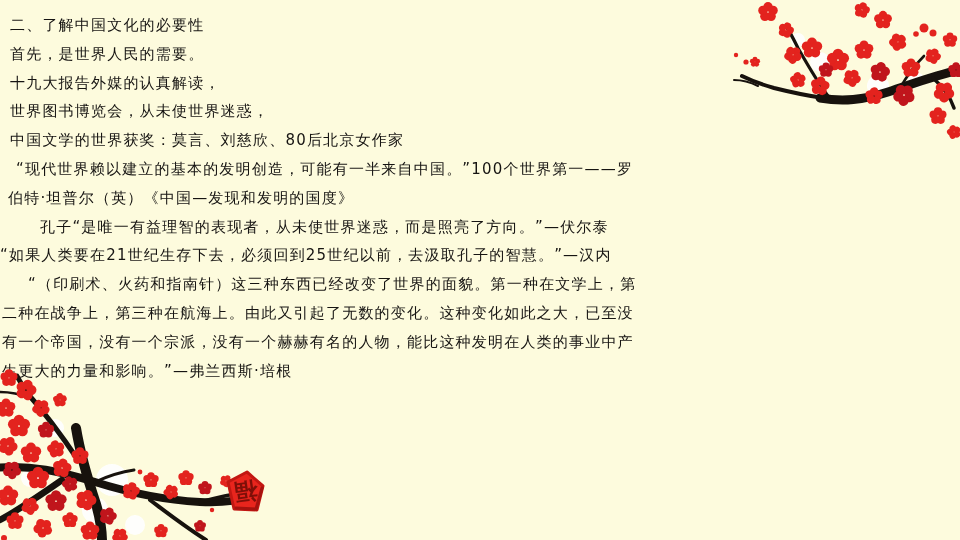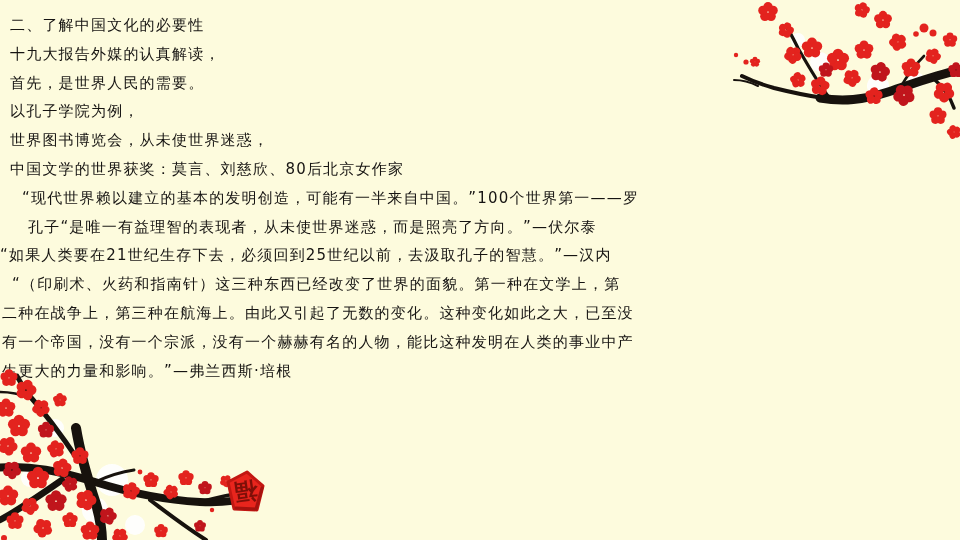--- a/index.html
+++ b/index.html
@@ -17,47 +17,47 @@
   }
   .line{
     white-space:nowrap;
     line-height:28.8px;
     font-size:15px;
     letter-spacing:1.2px;
     color:#161412;
     font-weight:500;
   }
   .ind10{padding-left:10px}
-  .ind24{padding-left:22px}
+  .ind24{padding-left:16px}
   .ind8{padding-left:8px}
-  .ind28{padding-left:28px}
+  .ind28{padding-left:40px}
   .ind4{}
-  .ind32{padding-left:12px}
+  .ind32{padding-left:28px}
   .ind2{padding-left:2px}
   .deco{
     position:absolute;
     z-index:2;
     pointer-events:none;
   }
   .deco.tr{top:0;right:0;}
   .deco.bl{left:0;bottom:0;}
 </style>
 </head>
 <body>
 
 <div class="slide">
 
   <div class="textblock">
     <div class="line ind10">二、了解中国文化的必要性</div>
+    <div class="line ind10">首先，是世界人民的需要。</div>
     <div class="line ind10">十九大报告外媒的认真解读，</div>
-    <div class="line ind10">首先，是世界人民的需要。</div>
-    <div class="line ind10">以孔子学院为例，</div>
     <div class="line ind10">世界图书博览会，从未使世界迷惑，</div>
     <div class="line ind10">中国文学的世界获奖：莫言、刘慈欣、80后北京女作家</div>
     <div class="line ind24">“现代世界赖以建立的基本的发明创造，可能有一半来自中国。”100个世界第一——罗</div>
+    <div class="line ind8">伯特·坦普尔（英）《中国—发现和发明的国度》</div>
     <div class="line ind28">孔子“是唯一有益理智的表现者，从未使世界迷惑，而是照亮了方向。”—伏尔泰</div>
     <div class="line ind4">“如果人类要在21世纪生存下去，必须回到25世纪以前，去汲取孔子的智慧。”—汉内</div>
     <div class="line ind32">“（印刷术、火药和指南针）这三种东西已经改变了世界的面貌。第一种在文学上，第</div>
     <div class="line ind2">二种在战争上，第三种在航海上。由此又引起了无数的变化。这种变化如此之大，已至没</div>
     <div class="line ind2">有一个帝国，没有一个宗派，没有一个赫赫有名的人物，能比这种发明在人类的事业中产</div>
     <div class="line ind2">生更大的力量和影响。”—弗兰西斯·培根</div>
   </div>
 
   <svg class="deco tr" width="232" height="158" viewBox="0 0 232 158">
     <defs>

